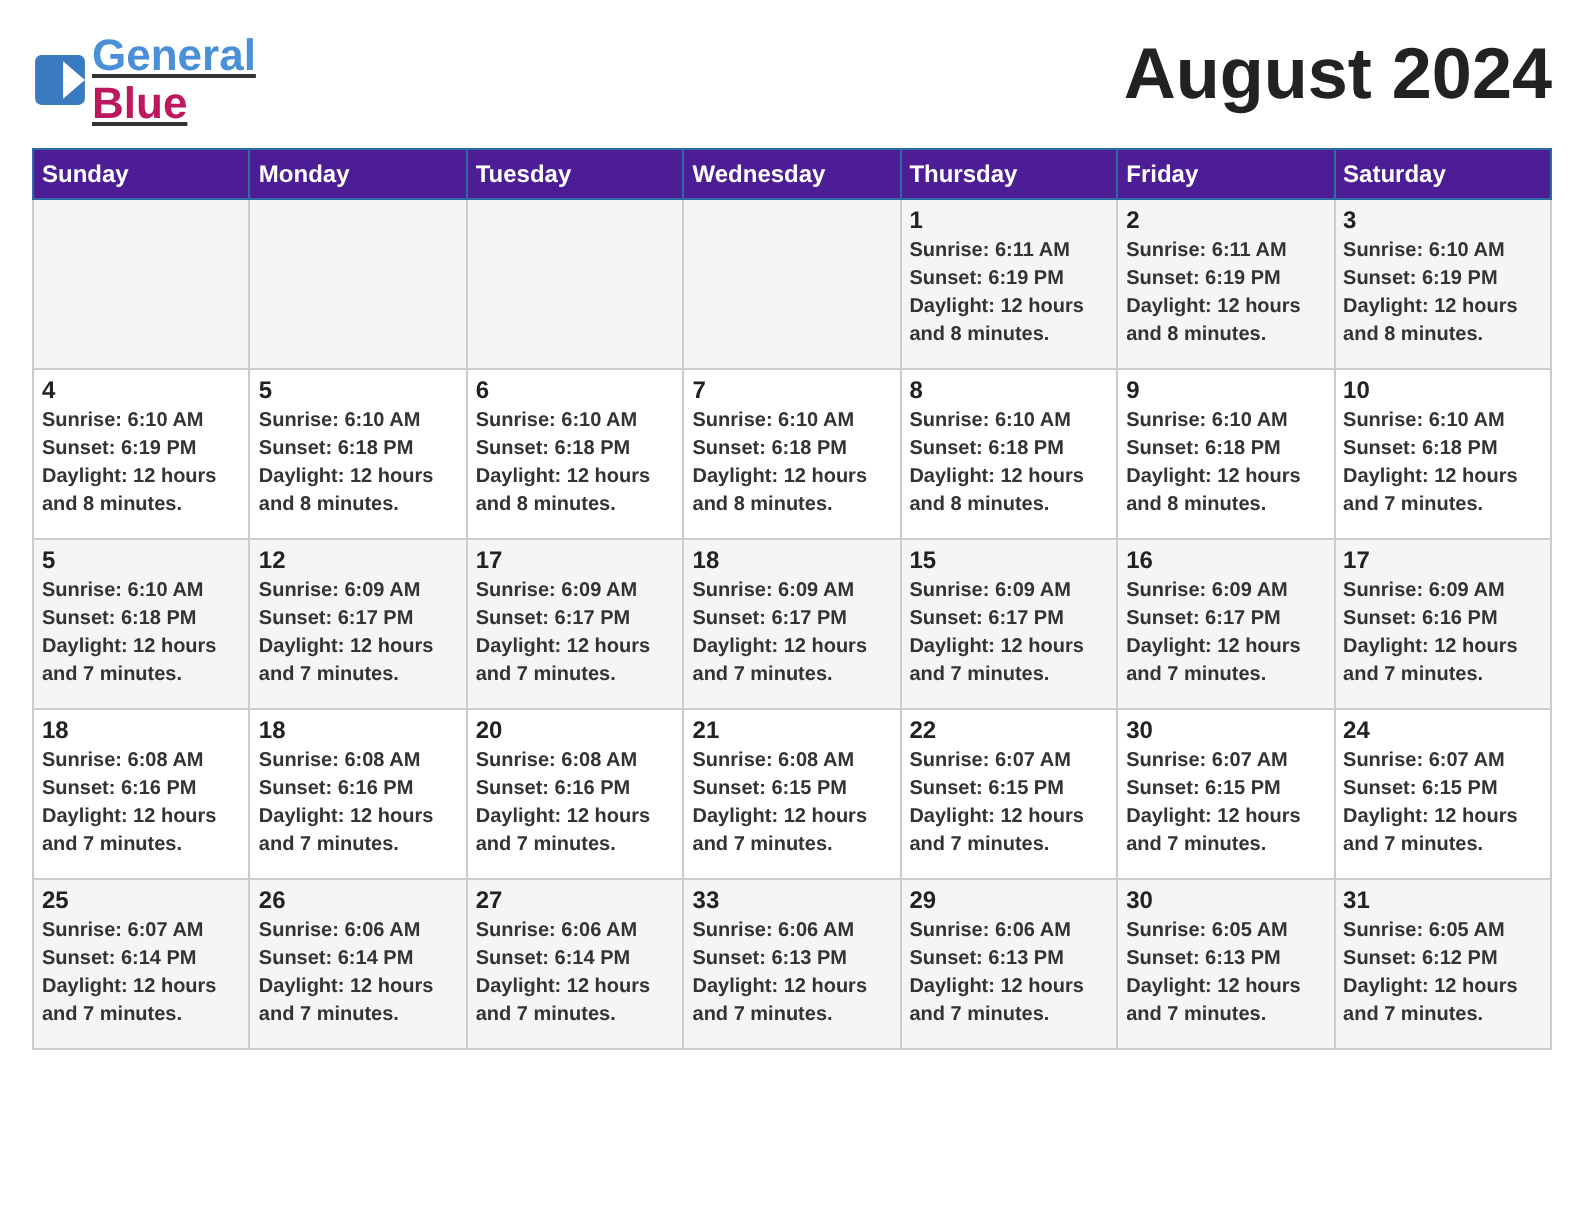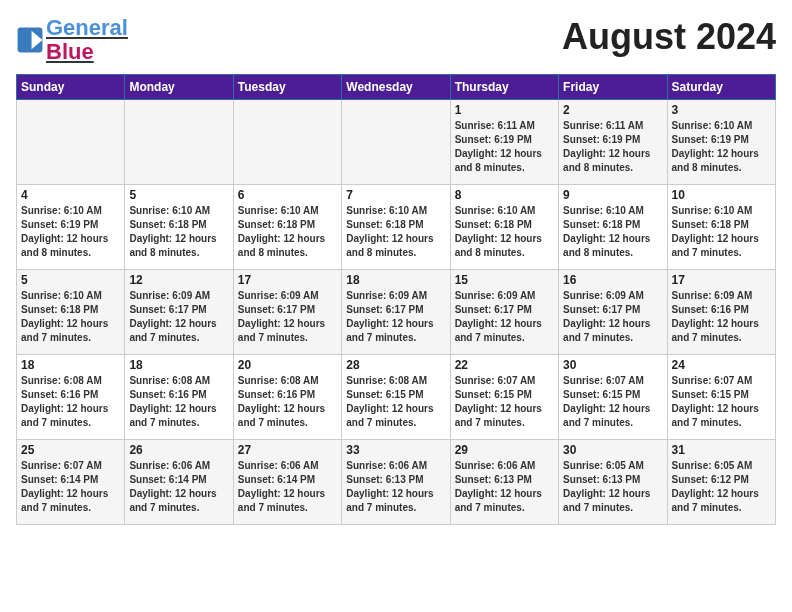--- a/index.html
+++ b/index.html
@@ -251,21 +251,21 @@
 Sunset: 6:16 PM
 Daylight: 12 hours and 7 minutes.</div>
         </td>
         <td>
           <div class="day-num">20</div>
           <div class="day-info" style="white-space: pre-line;">Sunrise: 6:08 AM
 Sunset: 6:16 PM
 Daylight: 12 hours and 7 minutes.</div>
         </td>
         <td>
-          <div class="day-num">28</div>
+          <div class="day-num">21</div>
           <div class="day-info" style="white-space: pre-line;">Sunrise: 6:08 AM
 Sunset: 6:15 PM
 Daylight: 12 hours and 7 minutes.</div>
         </td>
         <td>
           <div class="day-num">22</div>
           <div class="day-info" style="white-space: pre-line;">Sunrise: 6:07 AM
 Sunset: 6:15 PM
 Daylight: 12 hours and 7 minutes.</div>
         </td>

